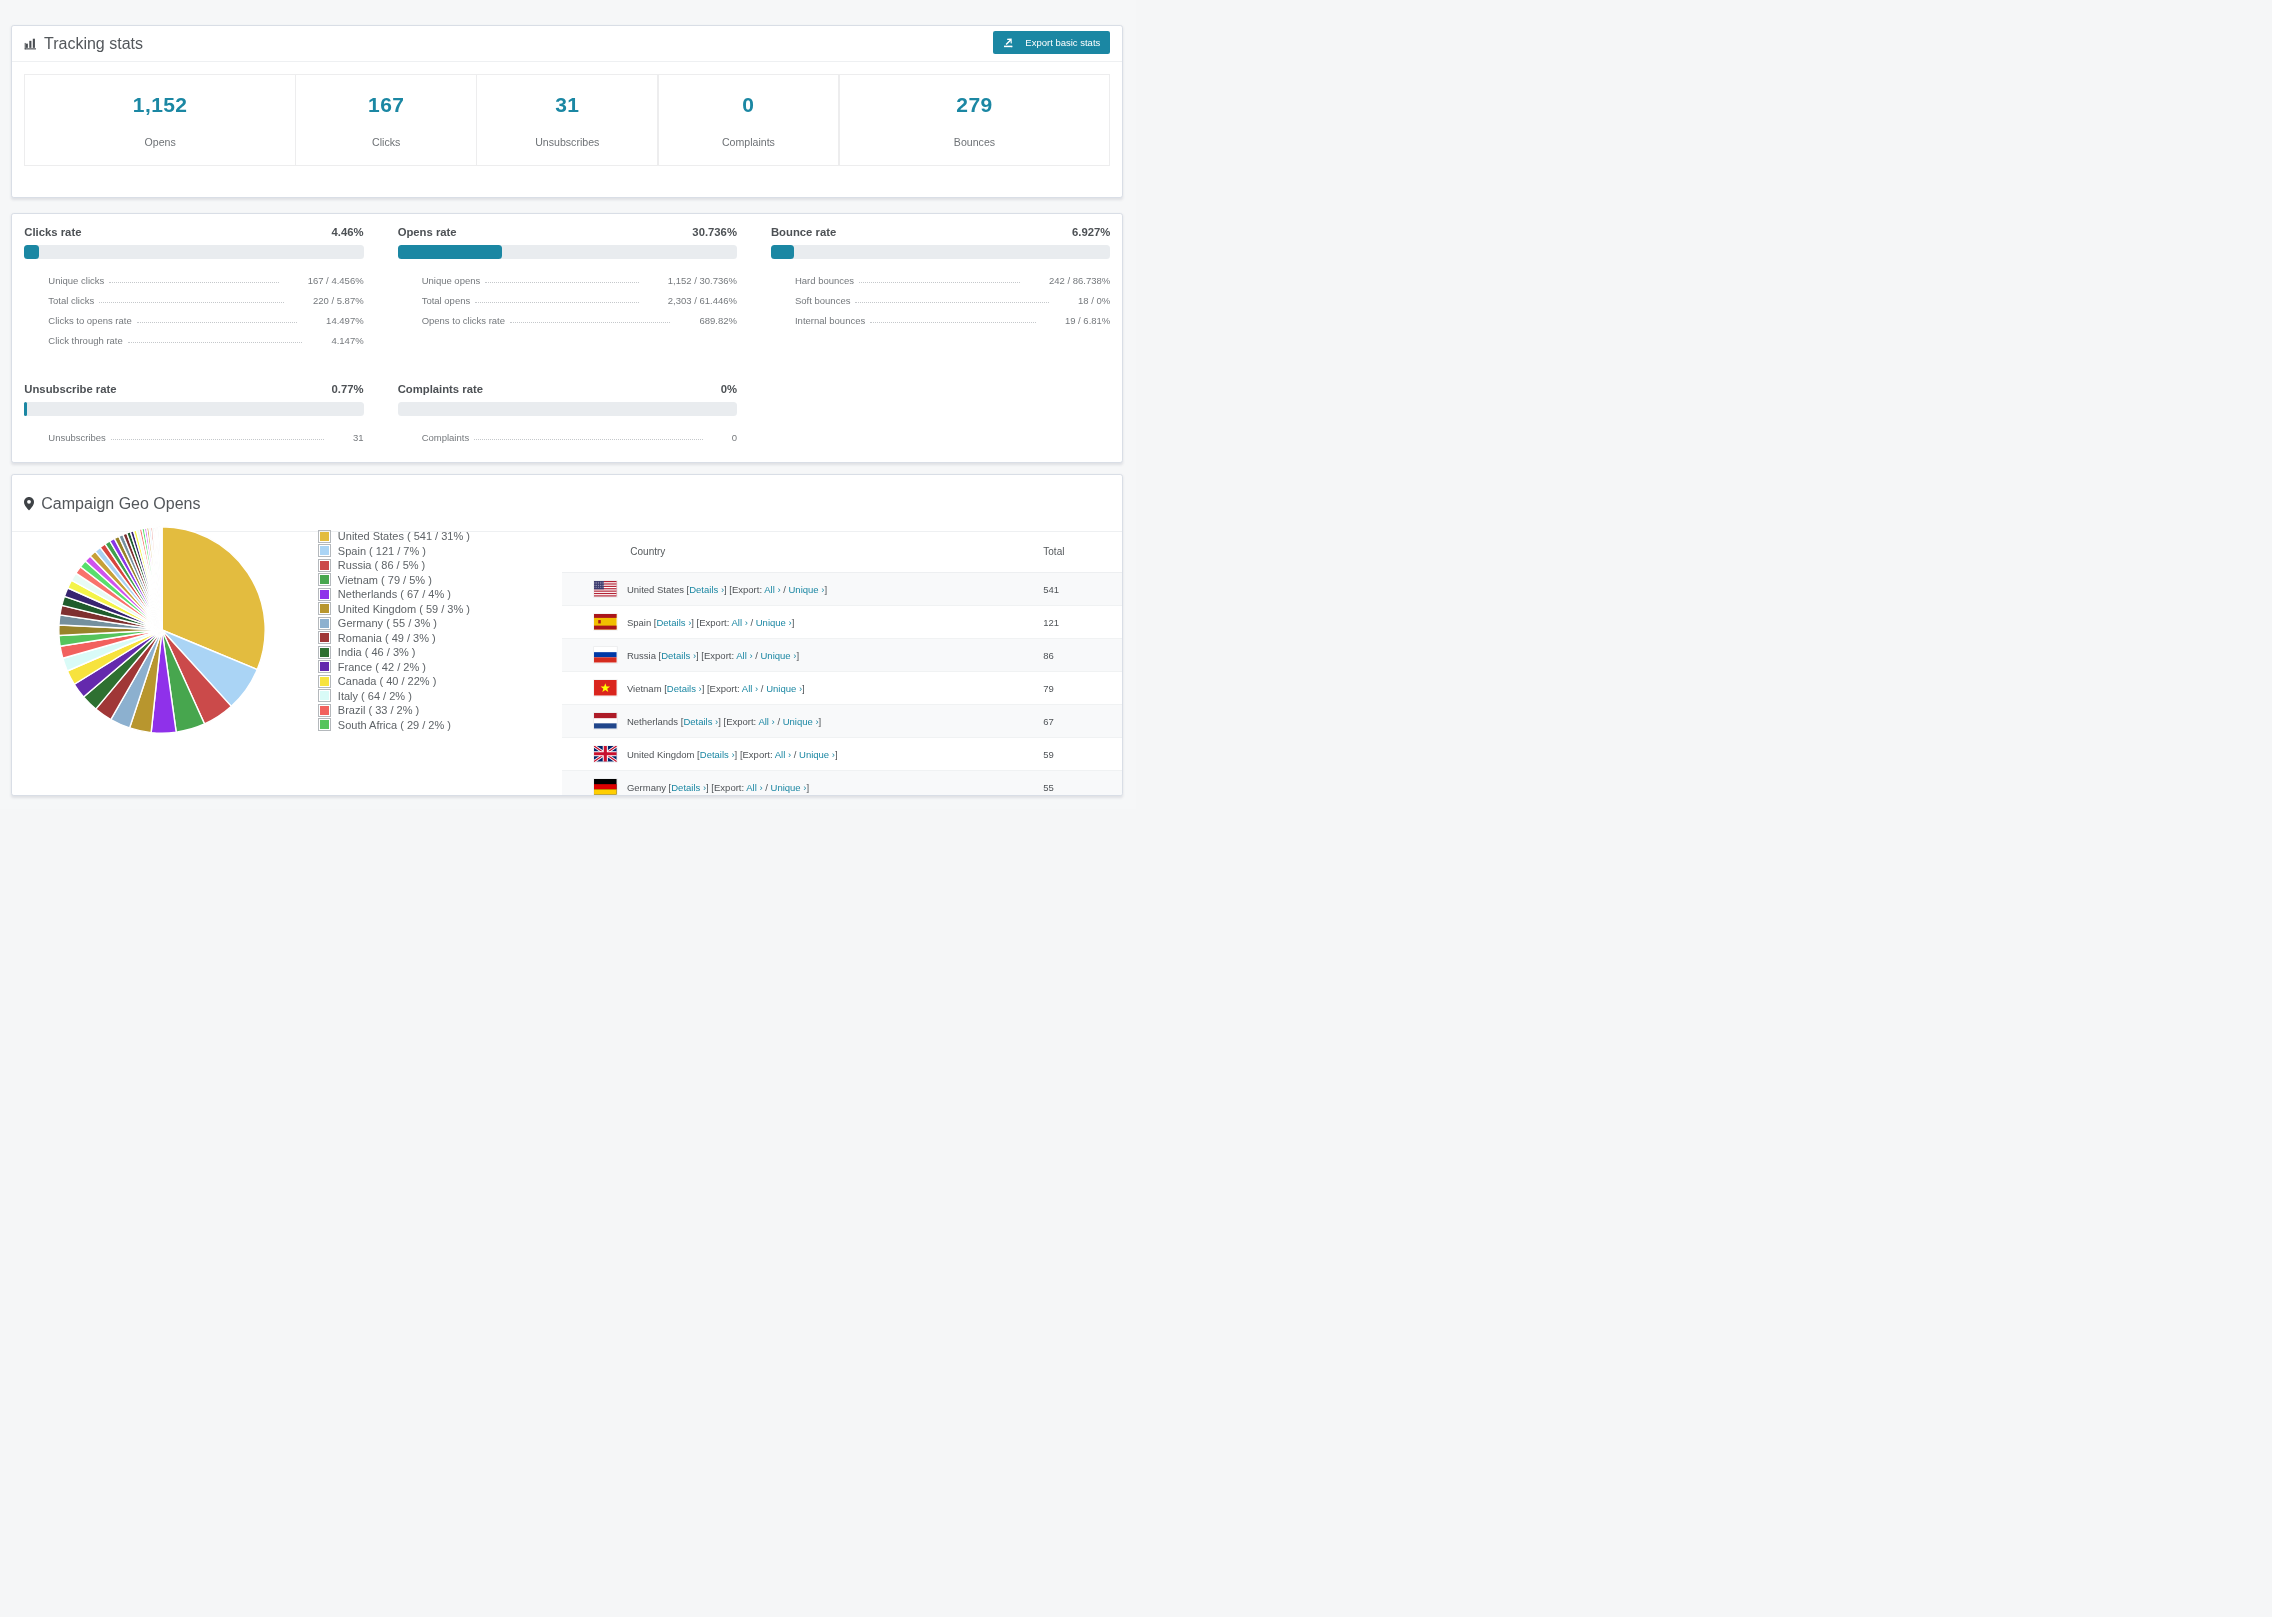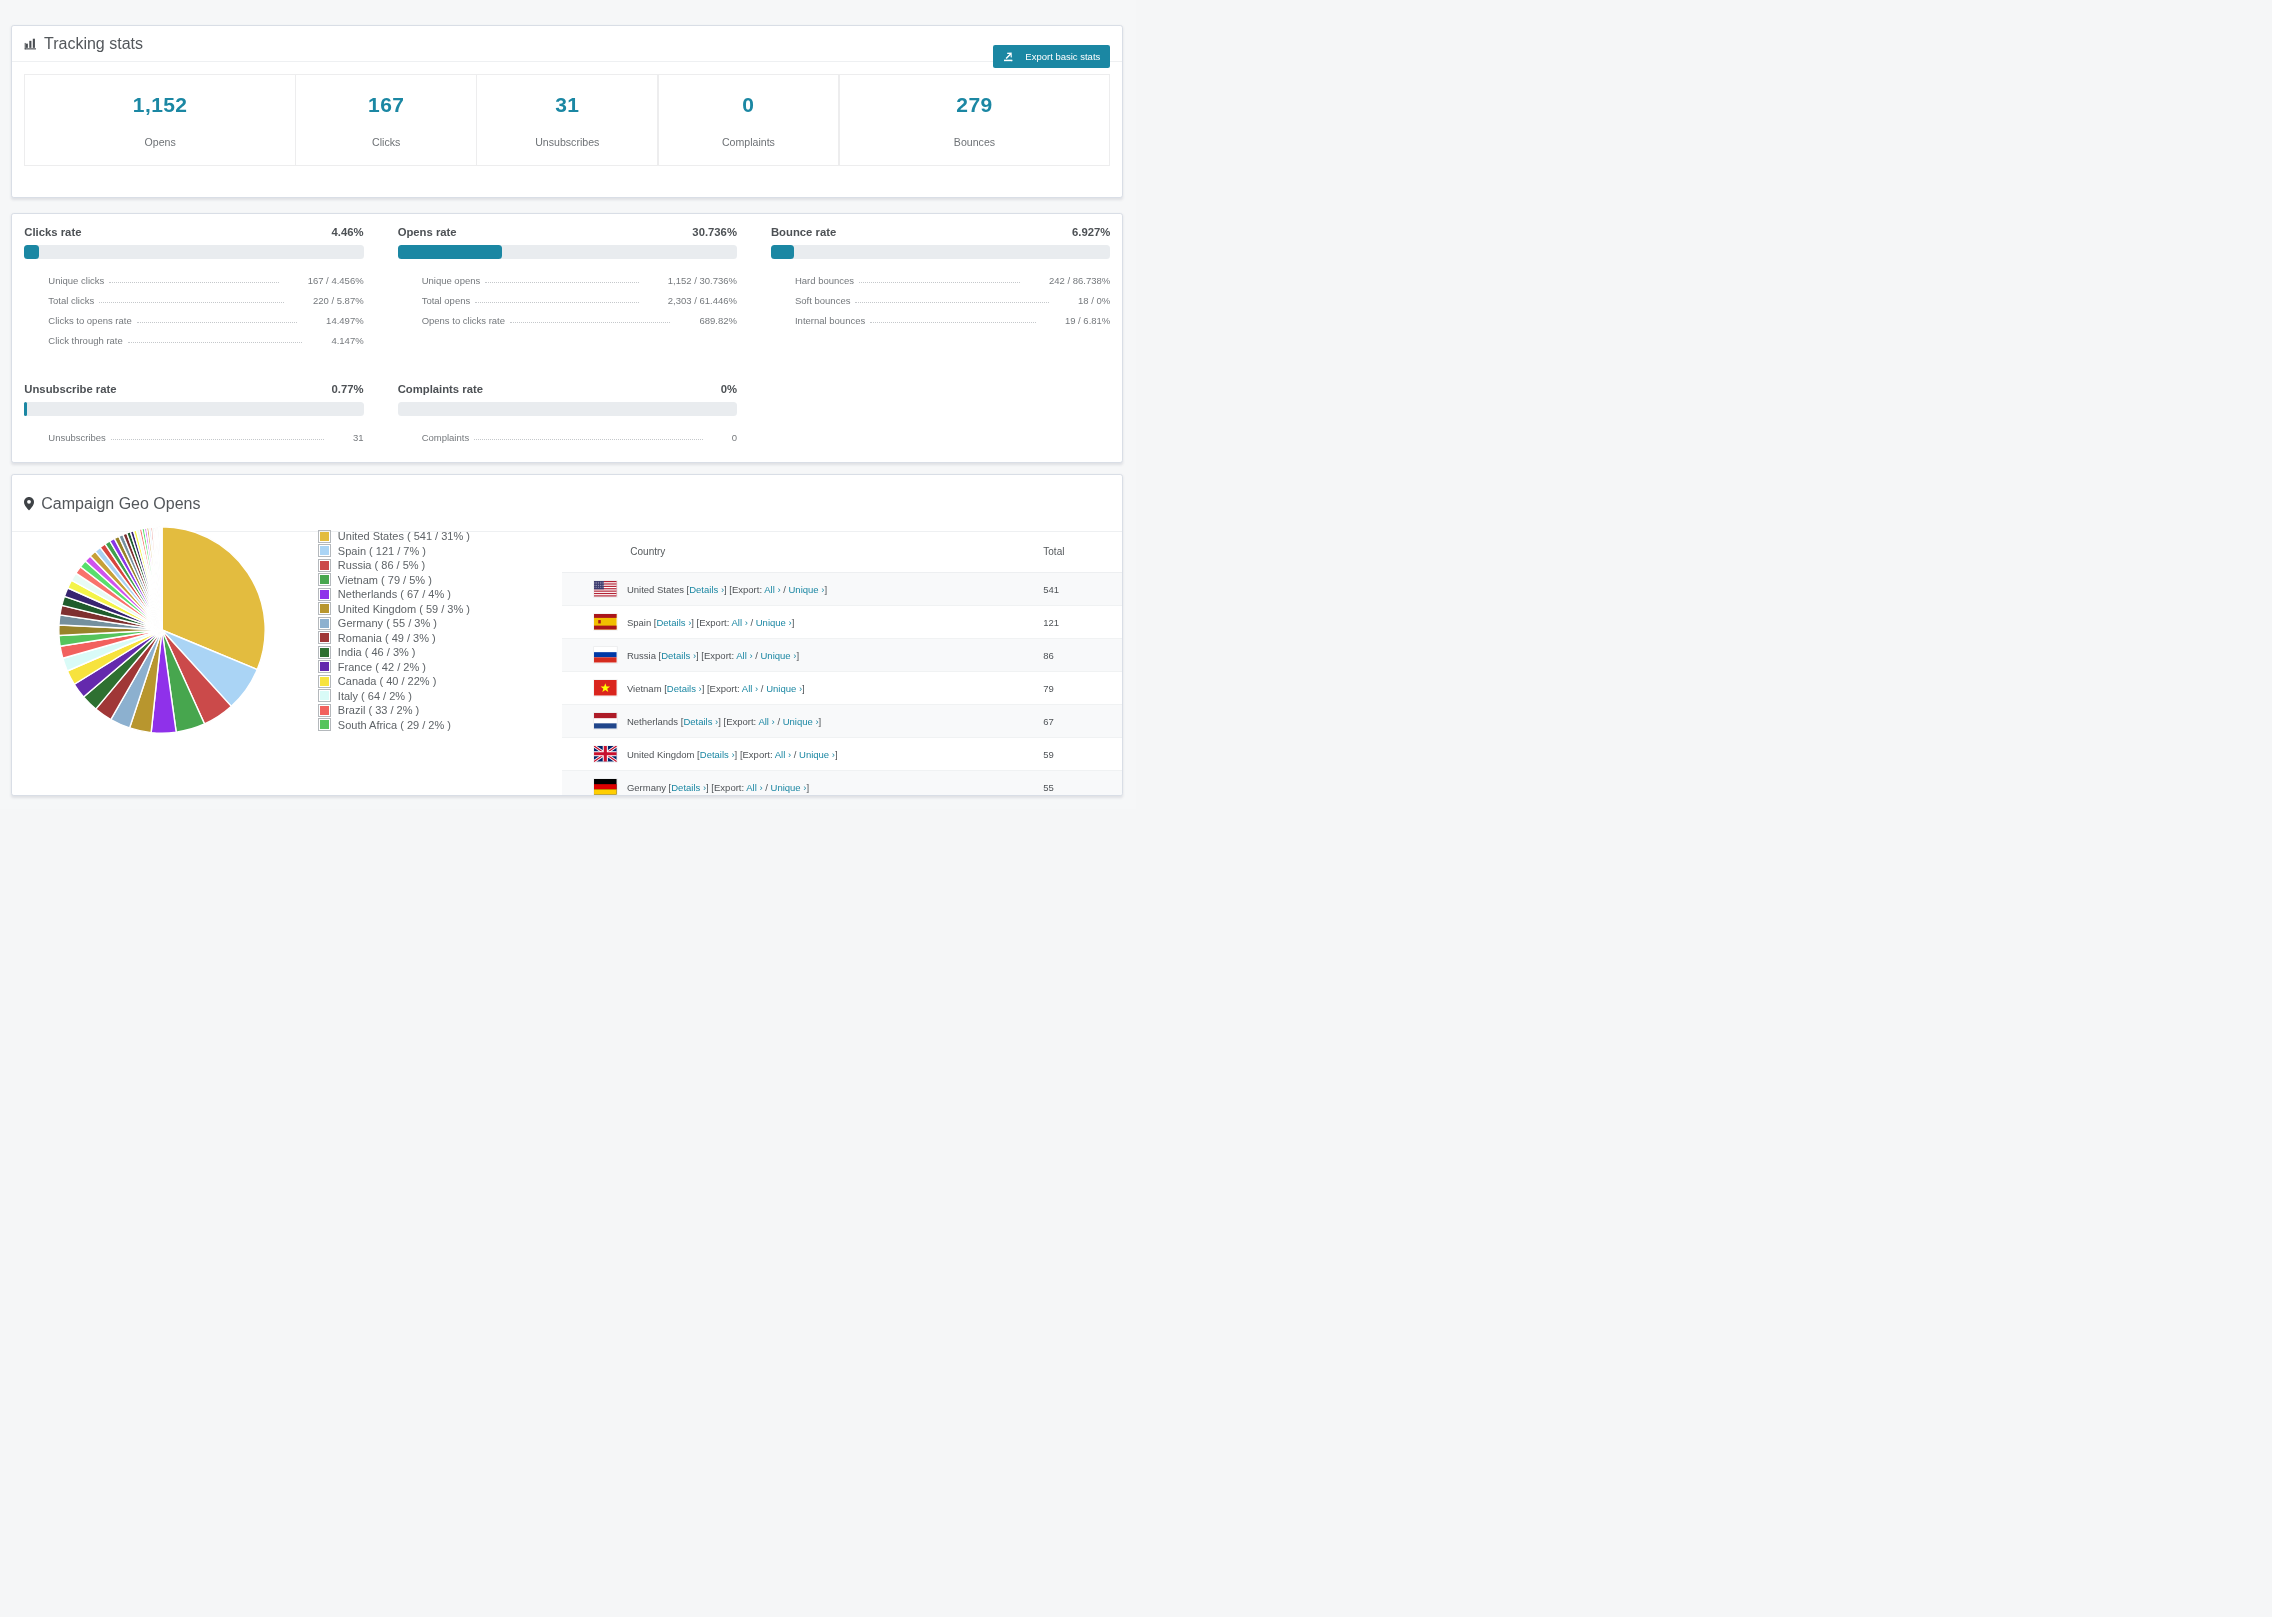--- a/index.html
+++ b/index.html
@@ -5,21 +5,21 @@
   html,body{margin:0;padding:0;background:#f5f6f7;font-family:"Liberation Sans",sans-serif;}
   .viewport{position:relative;width:1136px;height:809px;overflow:hidden;background:#f6f7f8;}
   .card{position:absolute;left:11.3px;width:1112px;background:#fff;border:0.7px solid #d9dee6;border-radius:2.8px;box-shadow:0 1.4px 2.8px rgba(55,65,90,.12);box-sizing:border-box;}
   #card-tracking{top:25.4px;height:173px;}
   #card-rates{top:213px;height:250px;overflow:hidden;}
   #card-geo{top:474px;height:322px;overflow:hidden;}
   .card-header{display:flex;align-items:center;gap:7px;padding:8.5px 12px;border-bottom:0.7px solid #eef0f2;color:#53575b;font-size:16px;}
   #card-geo .card-header{padding:20px 12px 18.4px;}
   .hicon{display:inline-flex;flex:none;}
   
-  .export-btn{position:absolute;right:12px;top:19px;background:#1b87a3;color:#fff;border:none;border-radius:2.1px;font-size:9.5px;height:22.6px;padding:0 10px;display:flex;align-items:center;gap:12px;cursor:pointer;font-family:inherit;justify-content:center;}
+  .export-btn{position:absolute;right:12px;top:5px;background:#1b87a3;color:#fff;border:none;border-radius:2.1px;font-size:9.5px;height:22.6px;padding:0 10px;display:flex;align-items:center;gap:12px;cursor:pointer;font-family:inherit;justify-content:center;}
   
   .stats{display:flex;margin:12px;}
   .stat{border:0.7px solid #ededee;height:92px;display:flex;flex-direction:column;align-items:center;justify-content:center;box-sizing:border-box;background:#fff;}
   .stat + .stat{margin-left:-0.7px;}
   .stat .v{font-size:21px;font-weight:700;color:#1b87a3;letter-spacing:0.4px;}
   .stat .l{font-size:10.6px;color:#6e7276;margin-top:19px;}
   .f3{flex:3;} .f2{flex:2;}
   
   .rates-grid{display:grid;grid-template-columns:1fr 1fr 1fr;column-gap:21px;row-gap:17px;padding:12px;gap:34px;}
   .panel .ph{display:flex;justify-content:space-between;align-items:baseline;font-size:11.3px;font-weight:700;color:#4d5155;}

